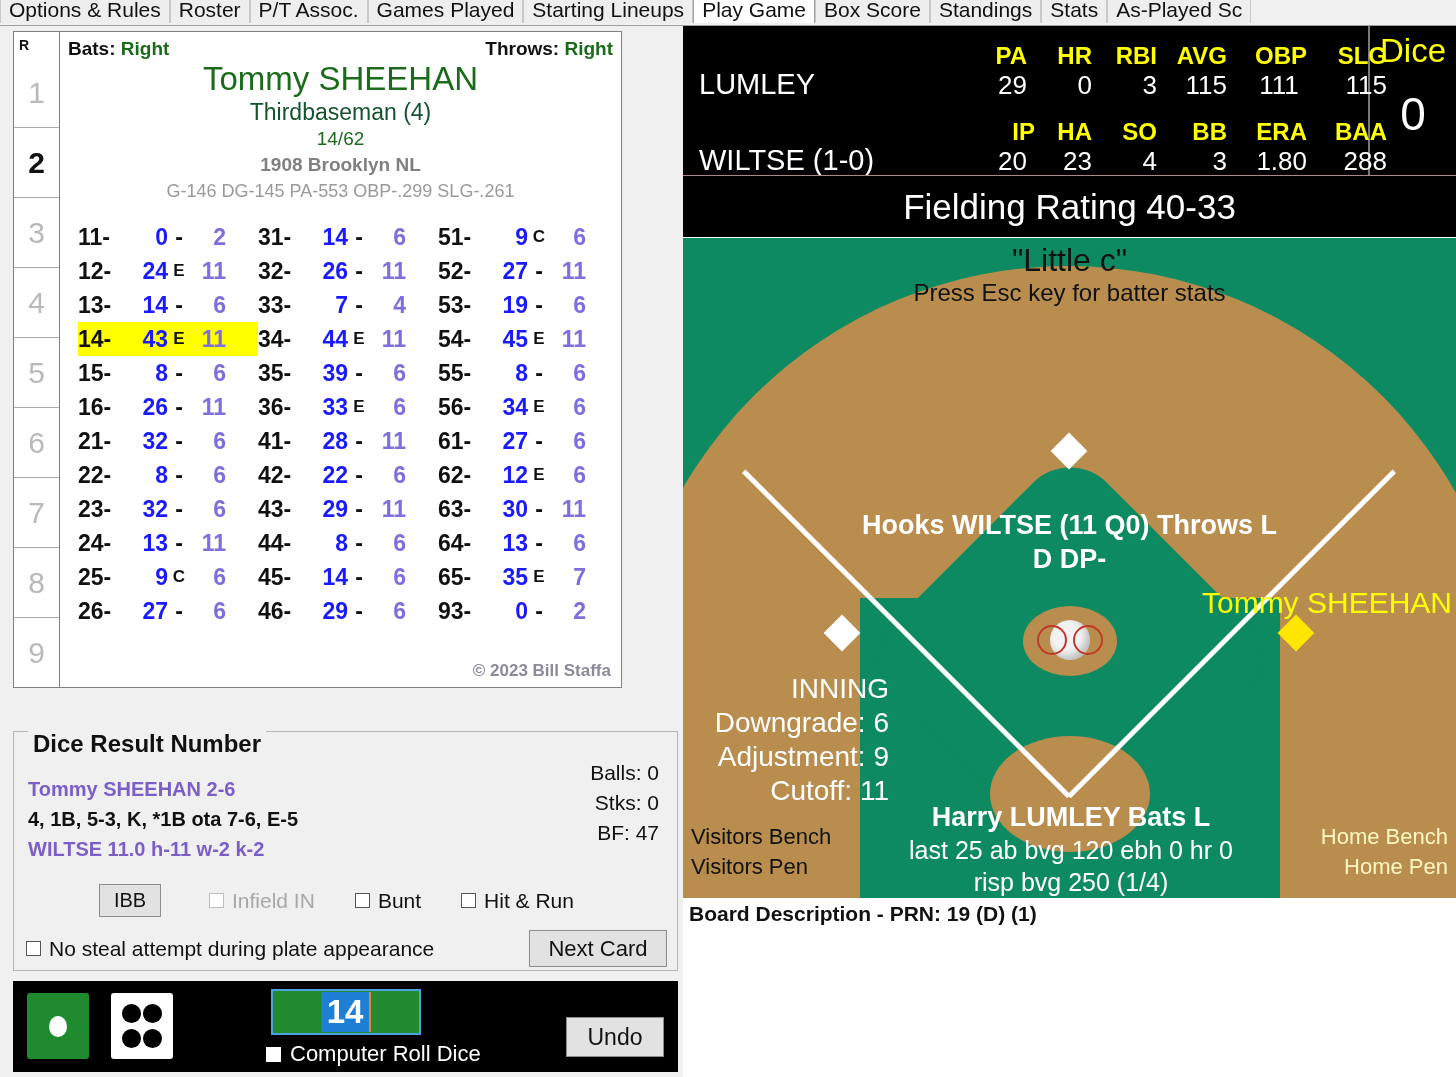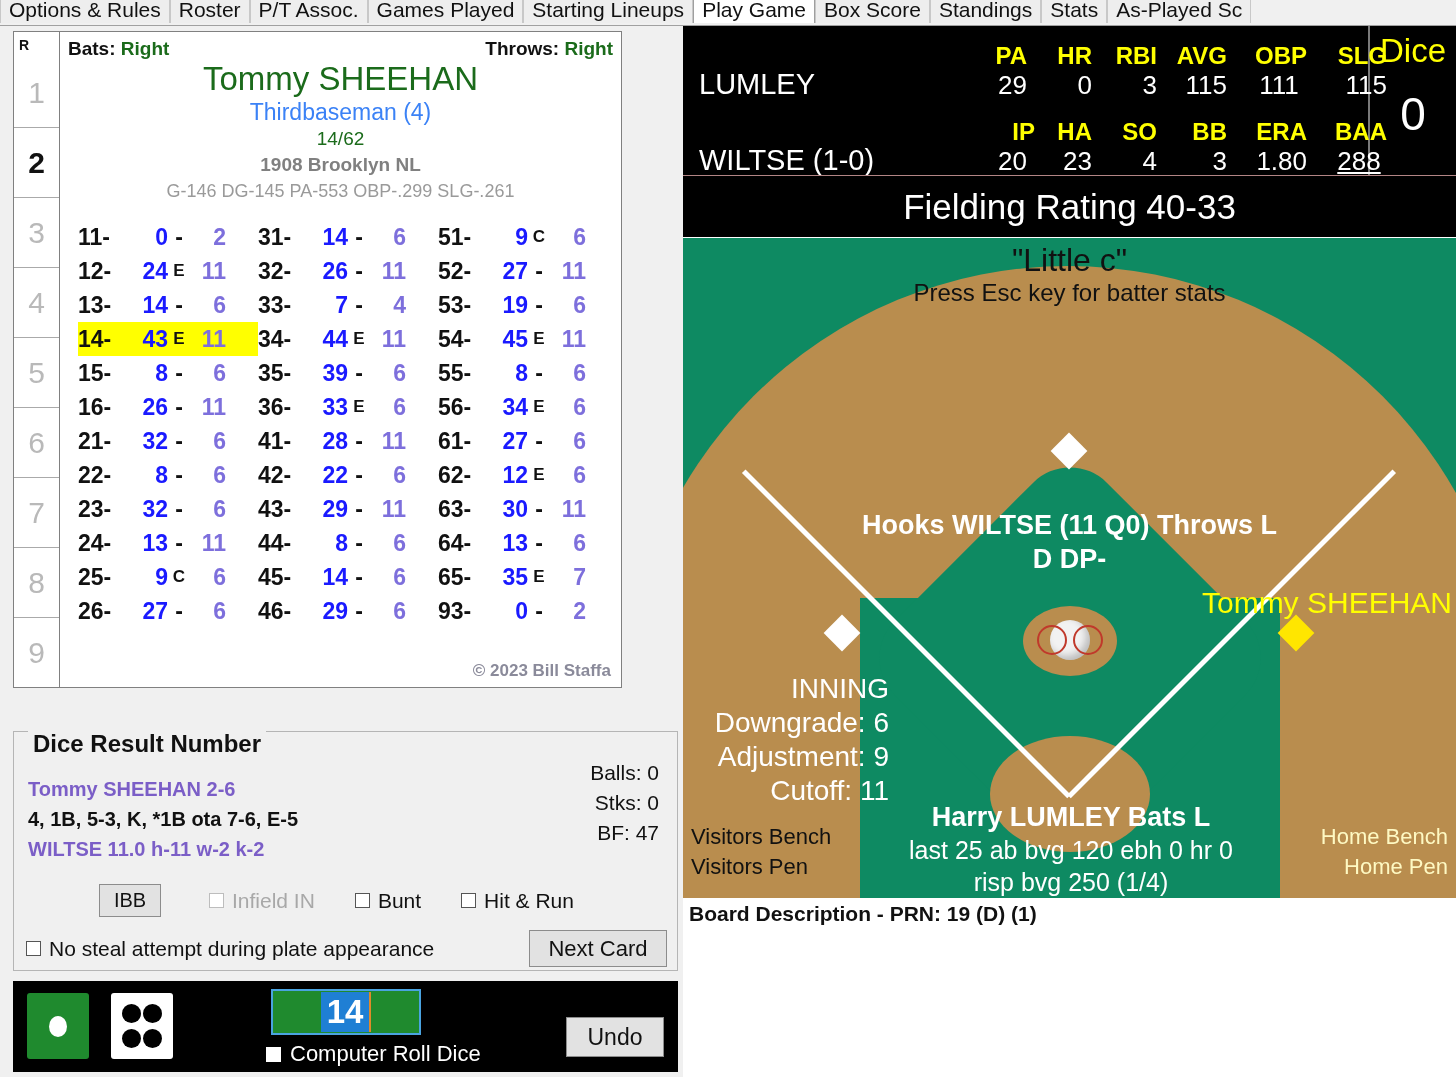--- a/index.html
+++ b/index.html
@@ -73,21 +73,21 @@
   .batsrow {
     display: flex; justify-content: space-between;
     font-size: 19px; font-weight: bold; color: #111;
     padding-top: 6px;
   }
   .batsrow .grn { color: #1b6b1b; }
   .pname {
     text-align: center; font-size: 33px; color: #1b6b1b;
     margin-top: 0px; line-height: 38px;
   }
-  .ppos { text-align: center; font-size: 23px; color: #3b82f6; line-height: 28px; }
+  .ppos { text-align: center; font-size: 23px; color: #14532d; line-height: 28px; }
   .pfrac { text-align: center; font-size: 19px; color: #1b6b1b; line-height: 26px; }
   .pteam { text-align: center; font-size: 19px; font-weight: bold; color: #808080; line-height: 26px; }
   .pstats { text-align: center; font-size: 18px; color: #9a9a9a; line-height: 26px; }
 
   .dicegrid {
     margin-top: 16px;
     display: grid; grid-template-columns: 180px 180px 175px;
     column-gap: 0px;
     padding-left: 10px;
   }
@@ -734,21 +734,21 @@
             <div class="sbhdr" style="top: 92px; left: 353px; width: 56px; text-align: right;">HA</div>
             <div class="sbhdr" style="top: 92px; left: 418px; width: 56px; text-align: right;">SO</div>
             <div class="sbhdr" style="top: 92px; left: 488px; width: 56px; text-align: right;">BB</div>
             <div class="sbhdr" style="top: 92px; left: 568px; width: 56px; text-align: right;">ERA</div>
             <div class="sbhdr" style="top: 92px; left: 648px; width: 56px; text-align: right;">BAA</div>
             <div class="sbnum" style="top: 120px; left: 288px; width: 56px; text-align: right;">20</div>
             <div class="sbnum" style="top: 120px; left: 353px; width: 56px; text-align: right;">23</div>
             <div class="sbnum" style="top: 120px; left: 418px; width: 56px; text-align: right;">4</div>
             <div class="sbnum" style="top: 120px; left: 488px; width: 56px; text-align: right;">3</div>
             <div class="sbnum" style="top: 120px; left: 568px; width: 56px; text-align: right;">1.80</div>
-            <div class="sbnum" style="top: 120px; left: 648px; width: 56px; text-align: center; text-decoration: underline;">288</div>
+            <div class="sbnum" style="top: 120px; left: 648px; width: 56px; text-align: right;">288</div>
           </div>
       </div>
       <div class="sbouts">
         <div class="lbl">Dice</div>
         <div class="val">0</div>
       </div>
     </div>
 
     <div class="fieldrating">
       <span>Fielding Rating 40-33</span>

